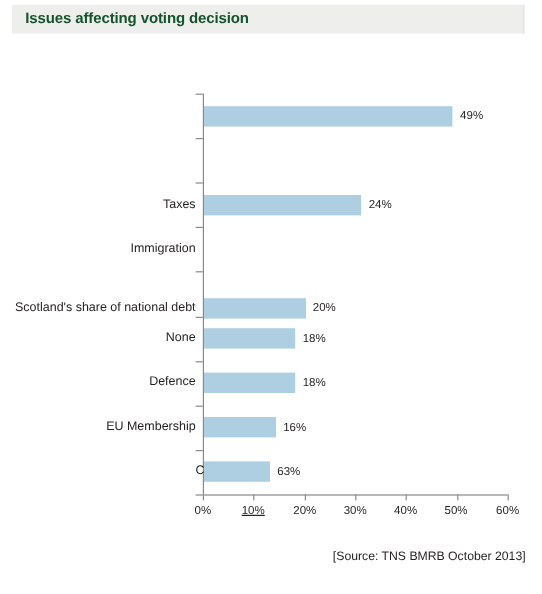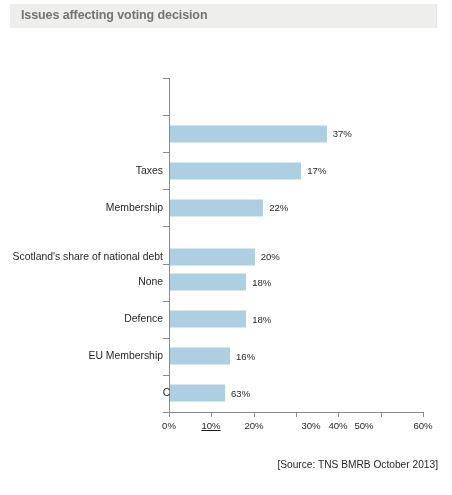--- a/index.html
+++ b/index.html
@@ -27,21 +27,21 @@
     border-right: 1px solid #e3e3e0;
     box-sizing: border-box;
   }
   #title-text {
     position: absolute;
     left: 11px;
     top: 4px;
     font-size: 12.5px;
     font-weight: bold;
     letter-spacing: -0.1px;
-    color: #737373;
+    color: #14532d;
     white-space: nowrap;
   }
 
   
   #chart {
     position: absolute;
     left: 0;
     top: 0;
     width: 452px;
     height: 495px;
@@ -144,40 +144,36 @@
 
 <div id="title-band">
   <span id="title-text">Issues affecting voting decision</span>
 </div>
 
 <div id="chart">
   <div id="y-axis-line"></div>
   <div id="x-axis-line"></div>
   <div id="rows">
       <div class="row" style="top: 78px;">
+        <div class="bar-wrap" style="width: 207.433px;">
+          <div class="bar" style="width: 100%; background: rgb(174, 207, 226);"></div>
+          <div class="bar-value" style="left: 100%;">49%</div>
+        </div>
       </div>
       <div class="row" style="top: 115.111px;">
-        <div class="bar-wrap" style="width: 156.633px;">
-          <div class="bar" style="width: 100%; background: rgb(174, 207, 226);"></div>
-          <div class="bar-value" style="left: 100%;">37%</div>
-        </div>
       </div>
       <div class="row" style="top: 152.222px;">
         <div class="cat-label">Taxes</div>
         <div class="bar-wrap" style="width: 131.233px;">
           <div class="bar" style="width: 100%; background: rgb(174, 207, 226);"></div>
-          <div class="bar-value" style="left: 100%;">17%</div>
+          <div class="bar-value" style="left: 100%;">24%</div>
         </div>
       </div>
       <div class="row" style="top: 189.333px;">
-        <div class="cat-label">Membership</div>
-        <div class="bar-wrap" style="width: 93.1333px;">
-          <div class="bar" style="width: 100%; background: rgb(174, 207, 226);"></div>
-          <div class="bar-value" style="left: 100%;">22%</div>
-        </div>
+        <div class="cat-label">Immigration</div>
       </div>
       <div class="row" style="top: 238px;">
         <div class="cat-label">Scotland's share of national debt</div>
         <div class="bar-wrap" style="width: 84.6667px;">
           <div class="bar" style="width: 100%; background: rgb(174, 207, 226);"></div>
           <div class="bar-value" style="left: 100%;">20%</div>
         </div>
       </div>
       <div class="row" style="top: 263.556px;">
         <div class="cat-label">None</div>
@@ -221,23 +217,23 @@
       <div class="y-tick" style="top: 412px; background: rgb(138, 138, 138);"></div>
     </div>
   <div id="x-ticks">
       <div class="x-tick" style="left: 169px; background: rgb(138, 138, 138);"></div>
       <div class="x-label" style="left: 169px;">0%</div>
       <div class="x-tick" style="left: 211px; background: rgb(138, 138, 138);"></div>
       <div class="x-label" style="left: 211px; text-decoration: underline;">10%</div>
       <div class="x-tick" style="left: 254px; background: rgb(138, 138, 138);"></div>
       <div class="x-label" style="left: 254px;">20%</div>
       <div class="x-tick" style="left: 296px; background: rgb(138, 138, 138);"></div>
-      <div class="x-label" style="left: 311px;">30%</div>
+      <div class="x-label" style="left: 296px;">30%</div>
       <div class="x-tick" style="left: 338px; background: rgb(138, 138, 138);"></div>
       <div class="x-label" style="left: 338px;">40%</div>
       <div class="x-tick" style="left: 381px; background: rgb(138, 138, 138);"></div>
-      <div class="x-label" style="left: 364px;">50%</div>
+      <div class="x-label" style="left: 380px;">50%</div>
       <div class="x-tick" style="left: 423px; background: rgb(138, 138, 138);"></div>
       <div class="x-label" style="left: 423px;">60%</div>
     </div>
 </div>
 
 <div id="source-note">[Source: TNS BMRB October 2013]</div>
 
 </body></html>

